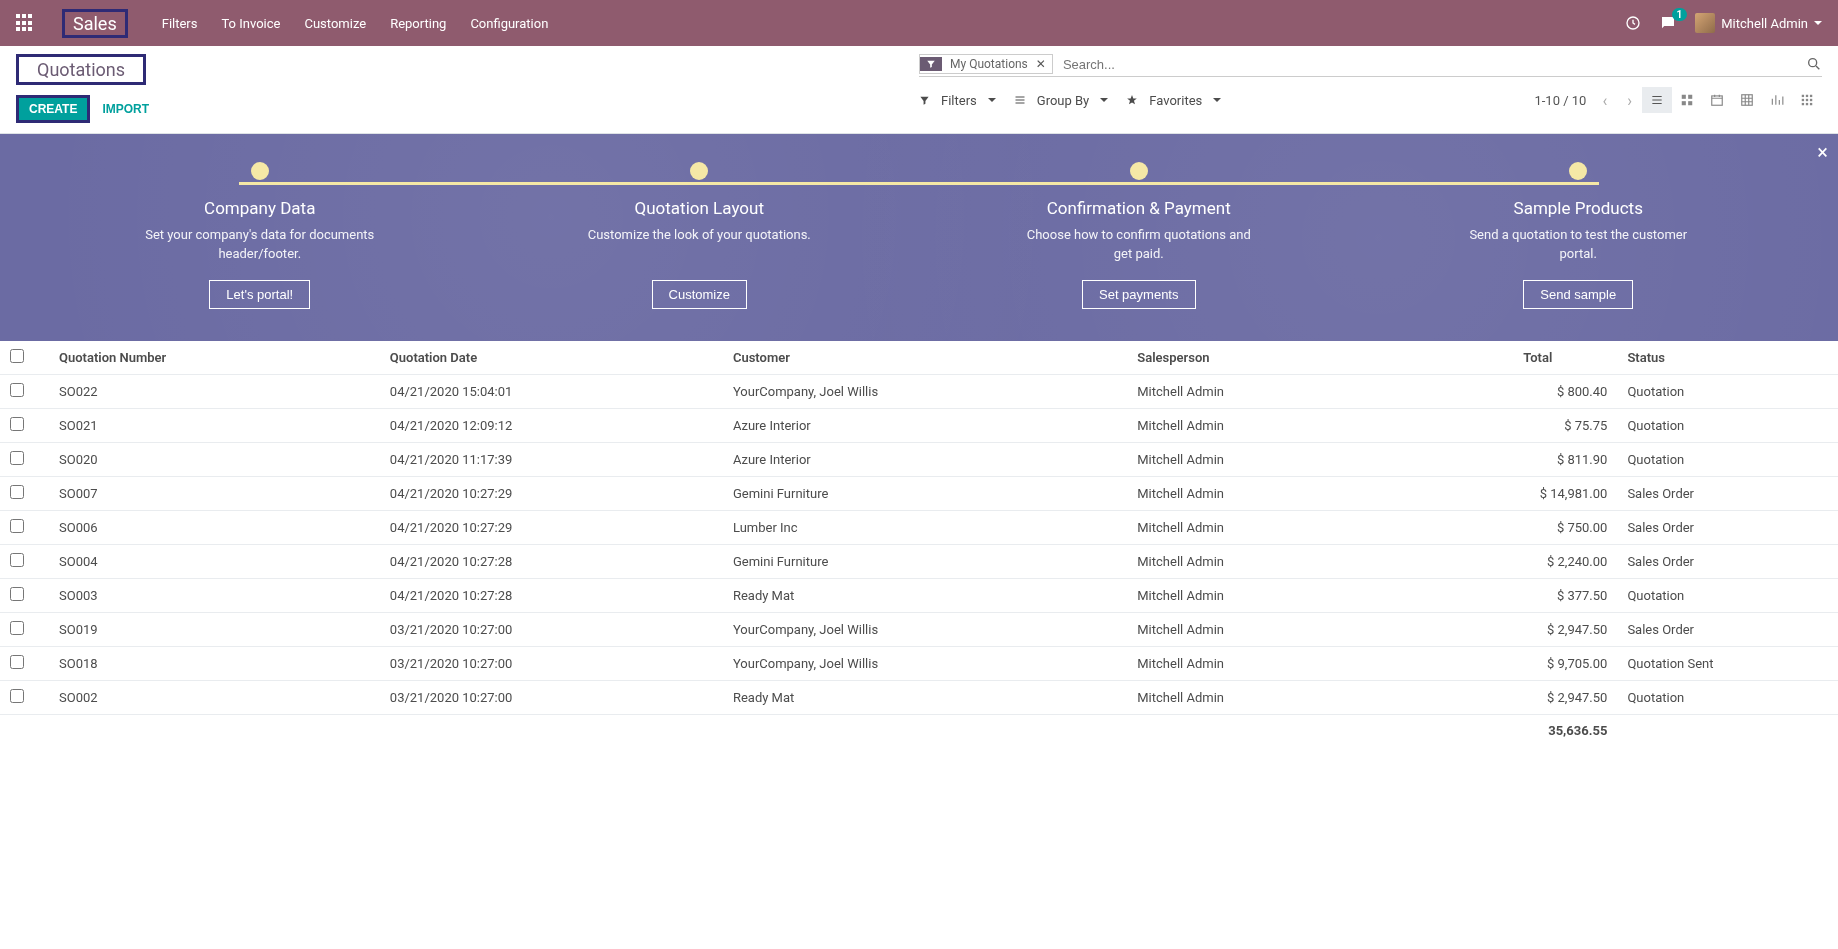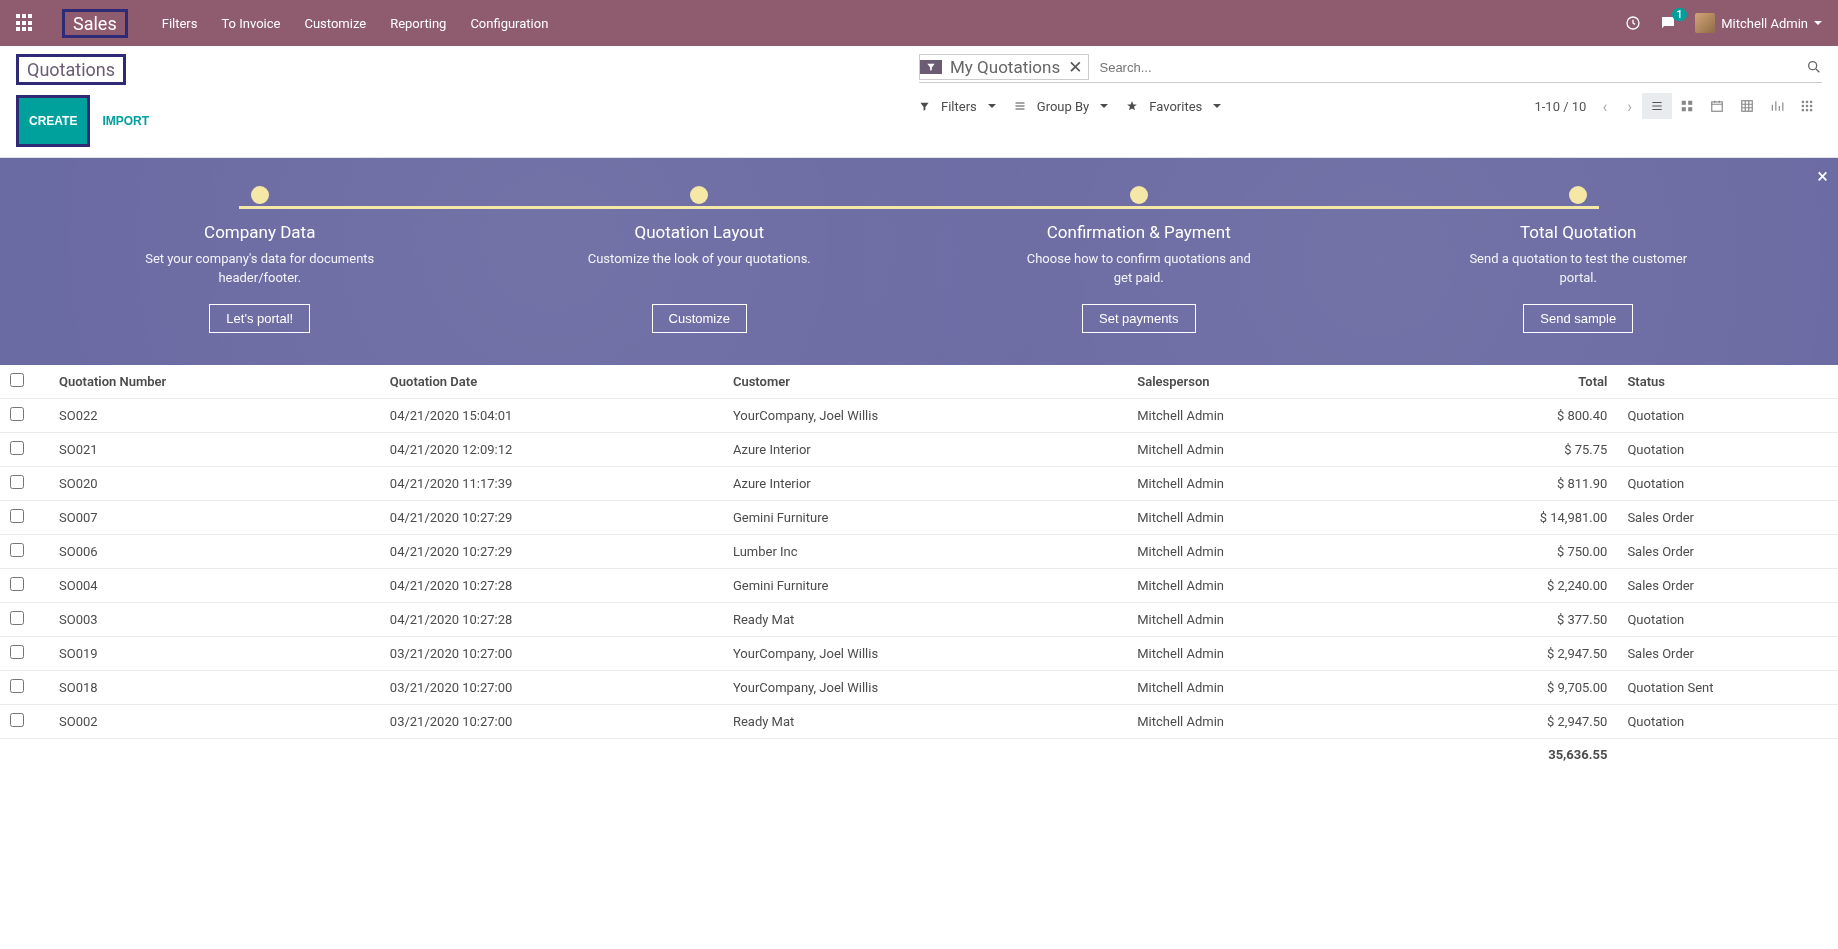--- a/index.html
+++ b/index.html
@@ -17,27 +17,27 @@
 .badge-count { position: absolute; top: -6px; right: -10px; background: #00a09d; color: #fff; border-radius: 8px; font-size: 10px; padding: 1px 5px; font-weight: bold; }
 .user-block { display: flex; align-items: center; gap: 6px; cursor: pointer; }
 .avatar { width: 20px; height: 20px; border-radius: 2px; background: linear-gradient(135deg,#d4a574,#8f6b4a); }
 .caret-down { border-left: 4px solid transparent; border-right: 4px solid transparent; border-top: 4px solid #fff; display: inline-block; }
 
 
 .control-panel { padding: 8px 16px 10px 16px; border-bottom: 1px solid #dee2e6; }
 .cp-top { display: flex; align-items: flex-start; }
 .cp-left { flex: 0 0 50%; }
 .cp-right-wrap { flex: 0 0 50%; }
-.breadcrumb-title { font-size: 18px; color: #6b5b73; border: 3px solid #2e2a75; display: inline-block; padding: 2px 8px; margin-bottom: 10px; }
+.breadcrumb-title { font-size: 18px; color: #6b5b73; border: 3px solid #2e2a75; display: inline-block; padding: 2px 18px; margin-bottom: 10px; }
 .action-buttons { display: flex; align-items: center; gap: 12px; }
-.btn-create { background: #00a09d; color: #fff; border: 3px solid #2e2a75; padding: 16px 10px; font-weight: bold; font-size: 12px; cursor: pointer; }
+.btn-create { background: #00a09d; color: #fff; border: 3px solid #2e2a75; padding: 4px 10px; font-weight: bold; font-size: 12px; cursor: pointer; }
 .btn-import { color: #00a09d; font-weight: bold; font-size: 12px; cursor: pointer; background: none; border: none; }
 
 .search-row { display: flex; align-items: center; border-bottom: 1px solid #ccc; padding-bottom: 2px; margin-bottom: 10px; }
-.filter-chip { display: inline-flex; align-items: center; border: 1px solid #ccc; font-size: 17px; margin-right: 4px; }
+.filter-chip { display: inline-flex; align-items: center; border: 1px solid #ccc; font-size: 12px; margin-right: 4px; }
 .filter-chip .chip-icon { background: #6b5b73; color: #fff; padding: 2px 6px; display: flex; align-items: center; }
 .filter-chip .chip-text { padding: 2px 8px; color: #666; }
 .filter-chip .chip-x { padding: 0 6px 0 0; color: #555; cursor: pointer; }
 .search-input { flex: 1; border: none; outline: none; font-size: 13px; padding: 2px 6px; color: #666; }
 .search-icon { color: #666; cursor: pointer; }
 
 .cp-toolbar-row { display: flex; align-items: center; }
 .search-options { display: flex; gap: 18px; color: #4c4c4c; flex: 1; }
 .search-options .opt { cursor: pointer; display: flex; align-items: center; gap: 11px; font-size: 13px; }
 .pager { display: flex; align-items: center; gap: 12px; color: #555; margin-right: 6px; }
@@ -242,36 +242,36 @@
     <button class="step-btn">Customize</button>
       </div>
       <div class="step">
     <div class="step-dot"></div>
     <div class="step-title">Confirmation &amp; Payment</div>
     <div class="step-desc">Choose how to confirm quotations and get paid.</div>
     <button class="step-btn">Set payments</button>
       </div>
       <div class="step">
     <div class="step-dot"></div>
-    <div class="step-title">Total Quotation</div>
+    <div class="step-title">Sample Products</div>
     <div class="step-desc">Send a quotation to test the customer portal.</div>
     <button class="step-btn">Send sample</button>
       </div>
     </div>
 </div>
 
 <table class="list-table">
   <thead>
     <tr>
       <th class="col-check"><input type="checkbox" style=""></th>
       <th class="col-num">Quotation Number</th>
       <th class="col-date">Quotation Date</th>
       <th class="col-cust">Customer</th>
       <th class="col-sp">Salesperson</th>
-      <th class="col-total" style="text-align:right">Total</th>
+      <th class="col-total" style="text-align:center">Total</th>
       <th class="col-status">Status</th>
     </tr>
   </thead>
   <tbody id="table-body">
       <tr>
     <td class="col-check"><input type="checkbox" style=""></td>
     <td class="col-num">SO022</td>
     <td class="col-date">04/21/2020 15:04:01</td>
     <td class="col-cust">YourCompany, Joel Willis</td>
     <td class="col-sp">Mitchell Admin</td>

